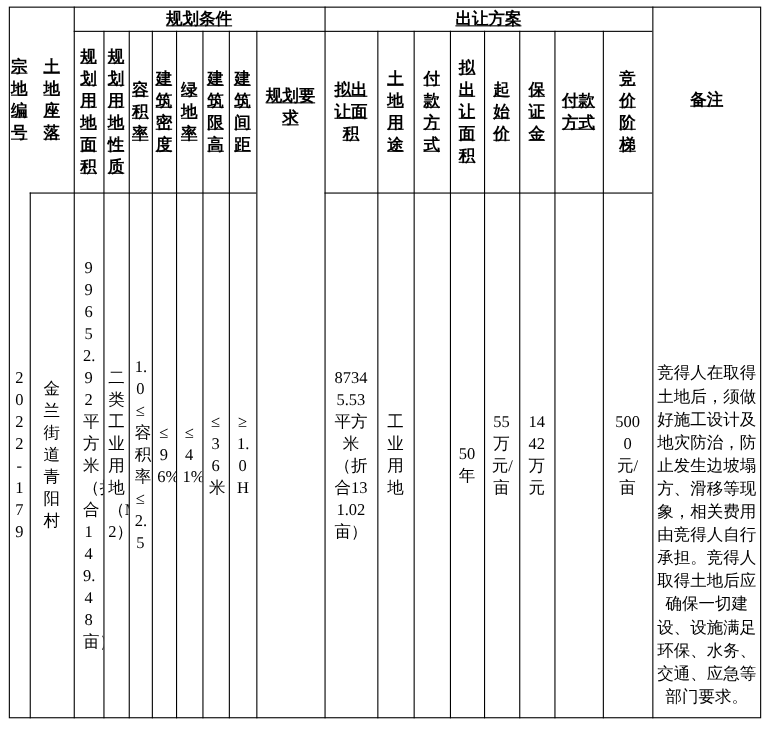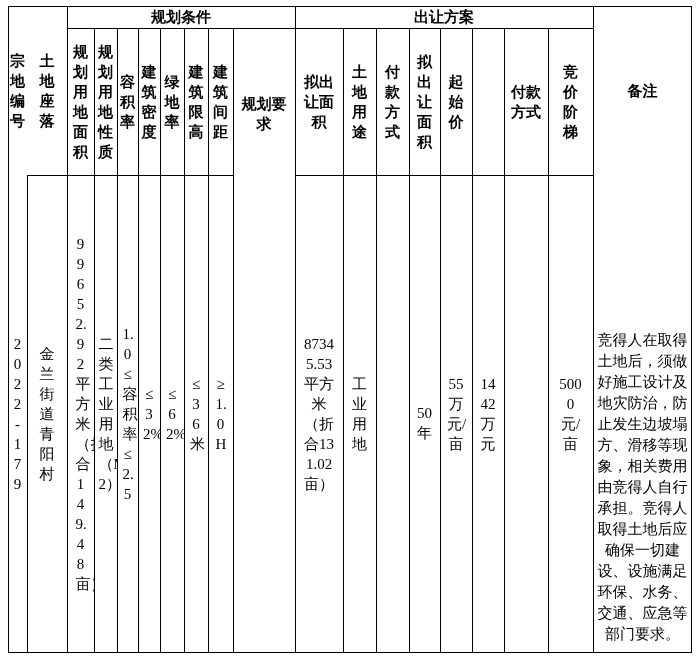--- a/index.html
+++ b/index.html
@@ -6,21 +6,21 @@
   .stage{position:relative;width:700px;height:664px;background:#ffffff;
          font-family:"Liberation Serif","DejaVu Serif",serif;color:#000;overflow:hidden;}
   .frame{position:absolute;left:8px;top:6px;width:684px;height:647px;
          border:1px solid #000;box-sizing:border-box;}
   .vln{position:absolute;width:1px;background:#000;}
   .hln{position:absolute;height:1px;background:#000;}
   .cell{position:absolute;display:flex;align-items:center;justify-content:center;
         font-size:15px;overflow:hidden;}
   .cell.start{align-items:flex-start;}
   .v{display:block;word-break:break-all;text-align:center;line-height:20px;}
-  .b{font-weight:bold;}
+  .b{font-weight:bold;text-decoration:underline;}
   .one{white-space:nowrap;}
 </style>
 </head>
 <body>
 
 <div class="stage">
 
   <div class="frame"></div>
 
   <div class="vln" style="left:27px;top:175px;height:478px"></div>
@@ -73,37 +73,40 @@
     </div>
   <div class="cell" style="left:160px;top:28px;width:24px;height:147px">
     <span class="v b" style="width:16px">绿地率</span>
     </div>
   <div class="cell" style="left:184px;top:28px;width:24px;height:147px">
     <span class="v b" style="width:16px">建筑限高</span>
     </div>
   <div class="cell" style="left:208px;top:28px;width:25px;height:147px">
     <span class="v b" style="width:16px">建筑间距</span>
     </div>
-  <div class="cell" style="left:233px;top:40px;width:62px;height:147px">
+  <div class="cell" style="left:233px;top:24px;width:62px;height:147px">
     <span class="v b" style="width:50px">规划要求</span>
     </div>
   <div class="cell" style="left:295px;top:28px;width:48px;height:147px">
     <span class="v b" style="width:34px">拟出让面积</span>
     </div>
   <div class="cell" style="left:343px;top:28px;width:33px;height:147px">
     <span class="v b" style="width:16px">土地用途</span>
     </div>
   <div class="cell" style="left:376px;top:28px;width:33px;height:147px">
     <span class="v b" style="width:16px">付款方式</span>
     </div>
   <div class="cell" style="left:409px;top:28px;width:31px;height:147px">
     <span class="v b" style="width:16px">拟出让面积</span>
     </div>
   <div class="cell" style="left:440px;top:28px;width:32px;height:147px">
     <span class="v b" style="width:16px">起始价</span>
+    </div>
+  <div class="cell" style="left:472px;top:28px;width:32px;height:147px">
+    <span class="v b" style="width:16px">保证金</span>
     </div>
   <div class="cell" style="left:504px;top:28px;width:44px;height:147px">
     <span class="v b" style="width:34px">付款方式</span>
     </div>
   <div class="cell" style="left:548px;top:28px;width:45px;height:147px">
     <span class="v b" style="width:16px">竞价阶梯</span>
     </div>
   <div class="cell" style="left:593px;top:6px;width:99px;height:169px">
     <span class="v b" style="width:40px">备注</span>
     </div>
@@ -117,24 +120,24 @@
   <div class="cell" style="left:67px;top:175px;width:27px;height:478px">
     <span class="v" style="width:10px">99652.92平方米（折合149.48亩）</span>
     </div>
   <div class="cell" style="left:94px;top:175px;width:23px;height:478px">
     <span class="v" style="width:14px">二类工业用地（M2）</span>
     </div>
   <div class="cell" style="left:117px;top:175px;width:21px;height:478px">
     <span class="v" style="width:10px">1.0≤容积率≤2.5</span>
     </div>
   <div class="cell" style="left:138px;top:175px;width:22px;height:478px">
-    <span class="v" style="width:12px">≤32%</span>
+    <span class="v" style="width:12px">≤96%</span>
     </div>
   <div class="cell" style="left:160px;top:175px;width:24px;height:478px">
-    <span class="v" style="width:12px">≤62%</span>
+    <span class="v" style="width:12px">≤41%</span>
     </div>
   <div class="cell" style="left:184px;top:175px;width:24px;height:478px">
     <span class="v" style="width:12px">≤36米</span>
     </div>
   <div class="cell" style="left:208px;top:175px;width:25px;height:478px">
     <span class="v" style="width:10px">≥1.0H</span>
     </div>
   <div class="cell" style="left:295px;top:175px;width:48px;height:478px">
     <span class="v" style="width:34px">87345.53平方米（折合131.02亩）</span>
     </div>

